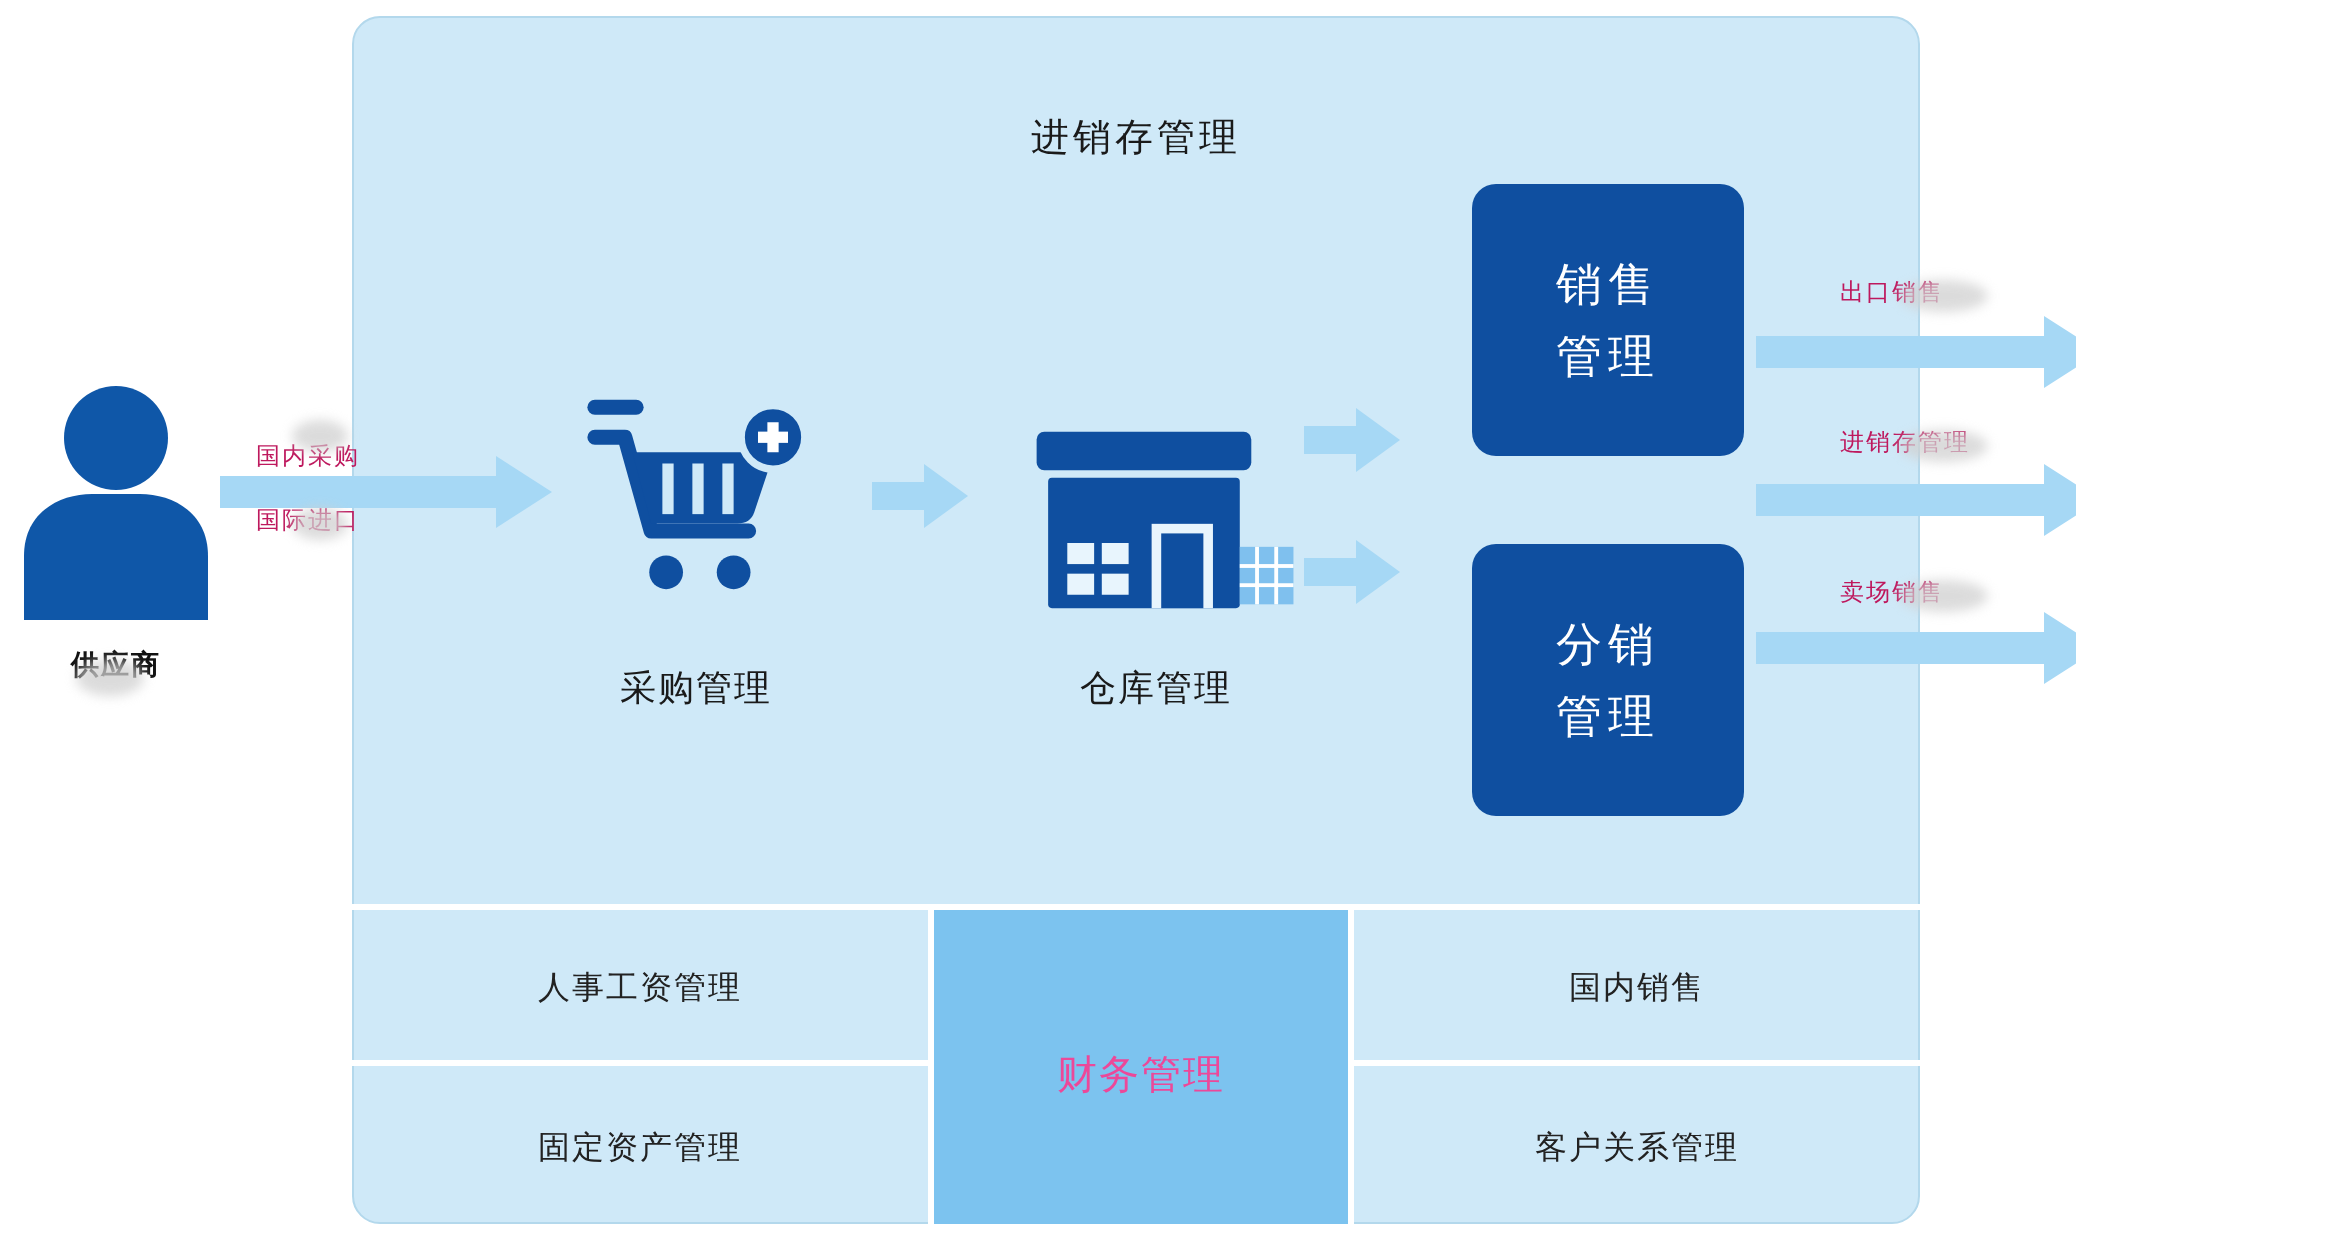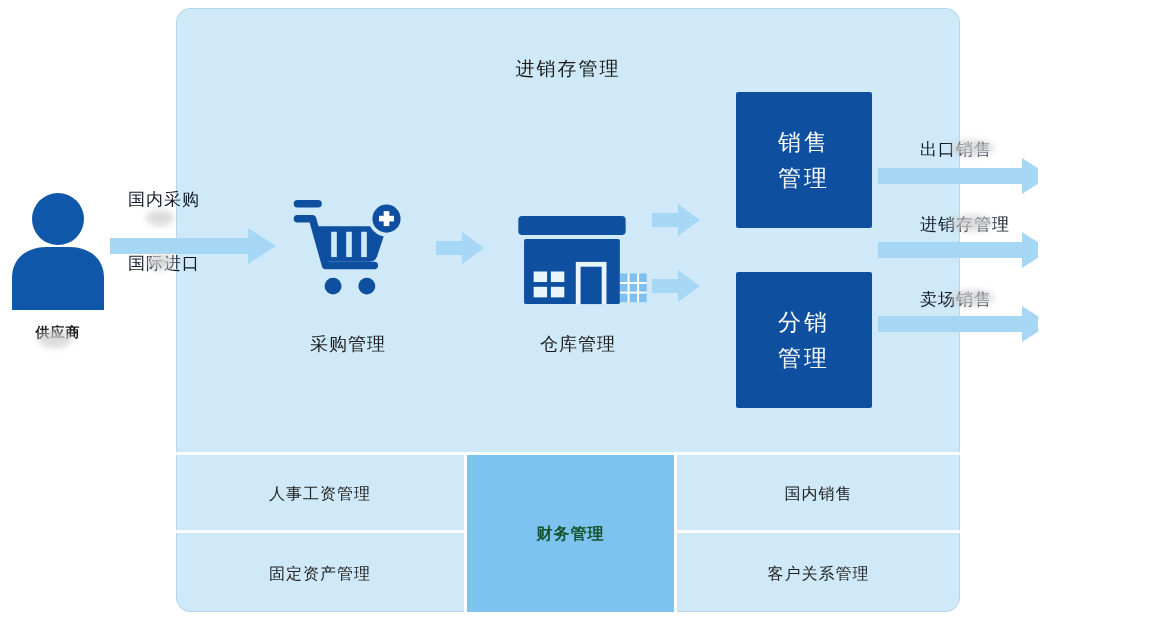--- a/index.html
+++ b/index.html
@@ -11,36 +11,36 @@
   .panel {
     position: absolute; left: 176px; top: 8px; width: 784px; height: 604px;
     background: #cfe9f8; border: 1px solid #b3d8ec; border-radius: 14px;
   }
   .title {
     position: absolute; left: 176px; top: 56px; width: 784px; text-align: center;
     font-size: 19px; color: #1a1a1a; letter-spacing: 2px; z-index: 3;
   }
   .bigbox {
     position: absolute; left: 736px; width: 136px; height: 136px; background: #0f4fa0;
-    border-radius: 2px; color: #ffffff; font-size: 23px; letter-spacing: 3px;
+    border-radius: 12px; color: #ffffff; font-size: 23px; letter-spacing: 3px;
     display: flex; flex-direction: column; align-items: center; justify-content: center;
     line-height: 36px; z-index: 3;
   }
   .box-sales { top: 92px; }
   .box-dist  { top: 272px; }
   .node-label {
     position: absolute; font-size: 18px; color: #1a1a1a; text-align: center;
     letter-spacing: 1px; z-index: 3;
   }
   .actor-label {
     position: absolute; font-size: 14px; font-weight: 700; color: #111111;
     text-align: center; letter-spacing: 1px; z-index: 3;
   }
   .flow-label {
-    position: absolute; font-size: 17px; color: #0f172a; letter-spacing: 1px; z-index: 3;
+    position: absolute; font-size: 12px; color: #be185d; letter-spacing: 1px; z-index: 3;
   }
   .icon-wrap { position: absolute; z-index: 3; }
   
   .arrow { position: absolute; z-index: 3; }
   .arrow .shaft { position: absolute; background: #a6d8f5; }
   .arrow .head {
     position: absolute; width: 0; height: 0;
     border-top: 18px solid transparent; border-bottom: 18px solid transparent;
     border-left: 28px solid #a6d8f5;
   }
@@ -57,21 +57,21 @@
   
   .grid-line { position: absolute; background: #ffffff; z-index: 2; }
   .center-cell {
     position: absolute; left: 467px; top: 455px; width: 207px; height: 157px;
     background: #7cc3ef; z-index: 2;
   }
   .cell-label {
     position: absolute; font-size: 16px; color: #222222; text-align: center;
     letter-spacing: 1px; z-index: 3;
   }
-  .cell-label.finance { font-size: 16px; color: #14532d; font-weight: bold; }
+  .cell-label.finance { font-size: 20px; color: #ec4899; }
   
   .smudge {
     position: absolute; background: #d0d0d0; border-radius: 50%;
     filter: blur(3px); opacity: 0.75; z-index: 4;
   }
 </style>
 </head>
 <body>
 
 <div class="canvas">
@@ -94,21 +94,21 @@
   <div class="cell-label" style="left:677px; top:564px; width:283px;">客户关系管理</div>
 
   <div class="icon-wrap" style="left:8px; top:192px;">
     <svg width="100" height="118" viewBox="0 0 100 118">
       <circle cx="50" cy="27" r="26" fill="#0f57a8"></circle>
       <path d="M4 118 V86 C4 64 22 55 38 55 H62 C78 55 96 64 96 86 V118 Z" fill="#0f57a8"></path>
     </svg>
   </div>
   <div class="actor-label" style="left:8px; top:324px; width:100px;">供应商</div>
 
-  <div class="flow-label" style="left:128px; top:188px;">国内采购</div>
+  <div class="flow-label" style="left:128px; top:220px;">国内采购</div>
   <div class="arrow arrow-long" style="left:110px; top:228px; width:166px;">
     <div class="shaft" style="width:138px;"></div>
     <div class="head" style="left:138px;"></div>
   </div>
   <div class="flow-label" style="left:128px; top:252px;">国际进口</div>
 
   <div class="icon-wrap" style="left:288px; top:198px;">
     <svg width="122" height="105" viewBox="0 0 130 112">
       <rect x="6" y="2" width="30" height="8" rx="4" fill="#0f4fa0"></rect>
       <path d="M10 22 L26 22 L40 72 L92 72" stroke="#0f4fa0" stroke-width="8" fill="none" stroke-linecap="round" stroke-linejoin="round"></path>

